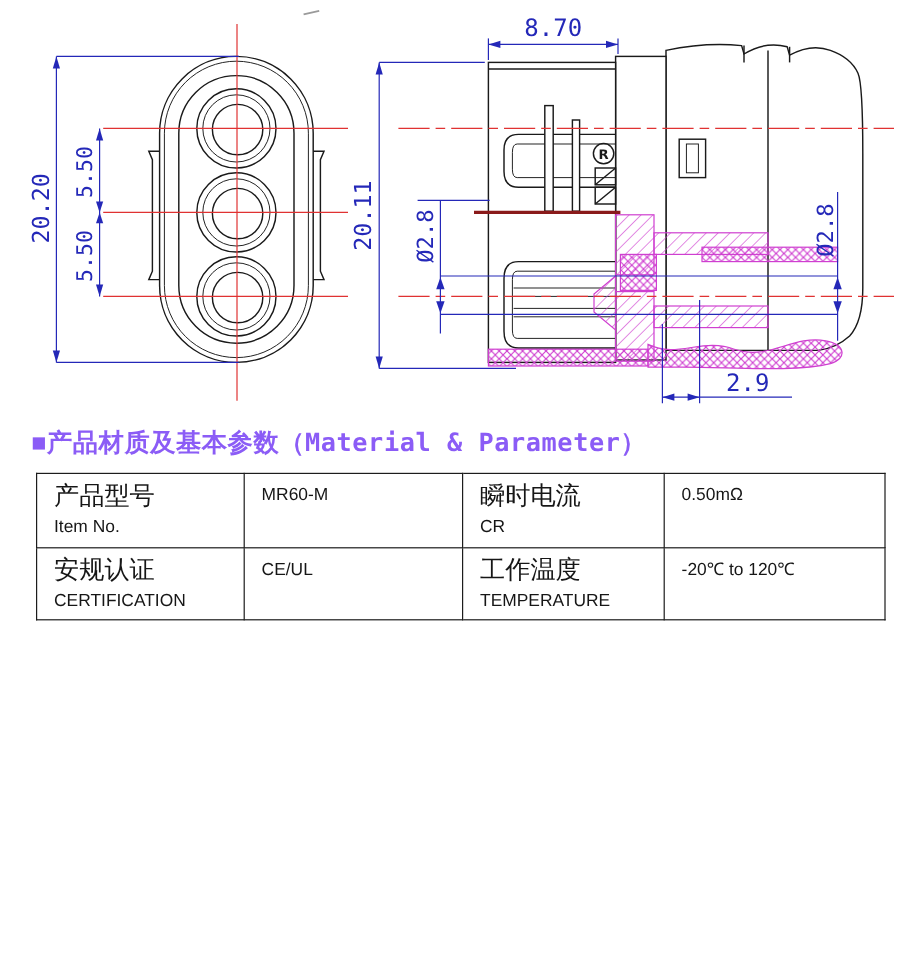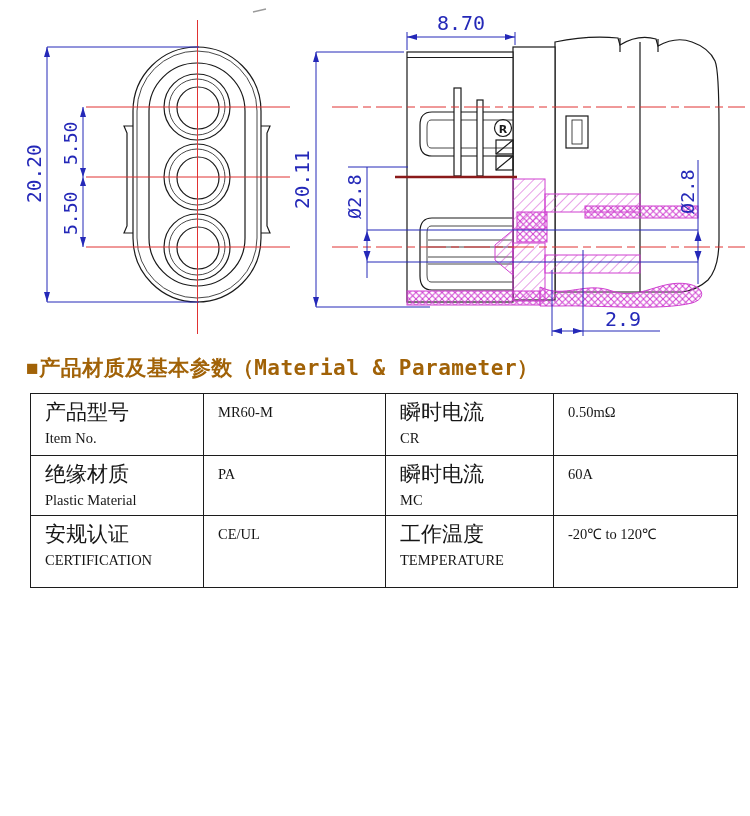--- a/index.html
+++ b/index.html
@@ -17,37 +17,37 @@
   .red{stroke:var(--centerline-red);stroke-width:1;fill:none;}
   .maroon{stroke:var(--section-maroon);stroke-width:2.6;fill:none;}
   .blu{stroke:var(--dimension-blue);stroke-width:1;fill:none;}
   .bluf{fill:var(--dimension-blue);stroke:none;}
   .mg{stroke:var(--hatch-magenta);stroke-width:1;}
   .mgs{stroke:var(--hatch-magenta);stroke-width:1;}
   .dim{font-family:"DejaVu Sans Mono","Liberation Mono",monospace;fill:var(--dimension-blue);}
   .gry{stroke:#9a9a9a;stroke-width:1.5;fill:none;}
 
   .section-title{margin:2px 0 0 26px;font-size:21px;font-weight:600;letter-spacing:0.5px;
-       font-family:"Liberation Serif","DejaVu Serif",serif;color:#a16207;white-space:nowrap;}
+       font-family:"Liberation Serif","DejaVu Serif",serif;color:#8b5cf6;white-space:nowrap;}
   .section-title .en{font-family:"DejaVu Sans Mono","Liberation Mono",monospace;font-weight:600;}
 
   table.spec{border-collapse:collapse;margin:11px 0 0 30px;table-layout:fixed;width:708px;}
   table.spec td{border:1.6px solid #1c1c1c;vertical-align:top;padding:5px 4px 2px 14px;overflow:hidden;}
   table.spec col.c1{width:173px;} table.spec col.c2{width:182px;}
   table.spec col.c3{width:168px;} table.spec col.c4{width:184px;}
   table.spec tr:nth-child(1){height:62px;}
   table.spec tr:nth-child(2){height:56px;}
   table.spec tr:nth-child(3){height:72px;}
   table.spec tr:nth-child(4){height:58px;}
   table.spec tr:nth-child(5){height:52px;}
   table.spec tr:nth-child(6){height:52px;}
   table.spec tr:nth-child(7){height:54px;}
   .cl{line-height:26px;white-space:nowrap;}
   .cl.zh{font-size:21px;font-family:"Liberation Serif","DejaVu Serif",serif;}
-  .cl.en{font-size:14.5px;font-family:Liberation Serif, serif;}
+  .cl.en{font-size:14.5px;font-family:Liberation Sans, sans-serif;}
   .badge{display:inline-block;margin:9px 0 0 14px;width:52px;height:27px;border-radius:50%;
        background:var(--badge-yellow);color:var(--badge-text);text-align:center;line-height:26px;
        font-weight:bold;font-size:18px;font-family:"DejaVu Sans",sans-serif;
        box-shadow:inset -2px -3px 0 rgba(205,150,10,.45);}
 </style>
 </head>
 <body>
 
 <div class="page">
 
@@ -238,36 +238,20 @@
           <td>
             <div class="cl zh">瞬时电流</div>
             <div class="cl en">CR</div>
           </td>
           <td>
             <div class="cl en">0.50mΩ</div>
           </td>
         </tr>
         <tr>
           <td>
-            <div class="cl zh">绝缘材质</div>
-            <div class="cl en">Plastic Material</div>
-          </td>
-          <td>
-            <div class="cl en">PA</div>
-          </td>
-          <td>
-            <div class="cl zh">瞬时电流</div>
-            <div class="cl en">MC</div>
-          </td>
-          <td>
-            <div class="cl en">60A</div>
-          </td>
-        </tr>
-        <tr>
-          <td>
             <div class="cl zh">安规认证</div>
             <div class="cl en">CERTIFICATION</div>
           </td>
           <td>
             <div class="cl en">CE/UL</div>
           </td>
           <td>
             <div class="cl zh">工作温度</div>
             <div class="cl en">TEMPERATURE</div>
           </td>

